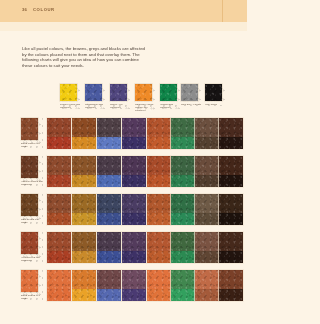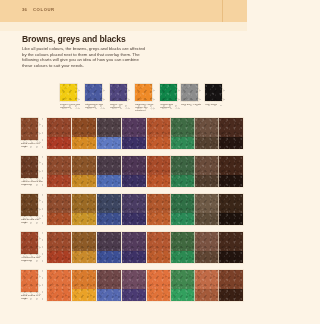--- a/index.html
+++ b/index.html
@@ -90,21 +90,20 @@
 <body>
 
 <div id="page">
 
   <div class="header-band"></div>
   <div class="header-rule"></div>
   <div class="folio">36</div>
   <div class="header-title">COLOUR</div>
   <div class="band-under"></div>
 
-  <div class="headline">Browns, greys and blacks</div>
   <div class="intro">Like all pastel colours, the browns, greys and blacks are affected by the colours placed next to them and that overlay them. The following charts will give you an idea of how you can combine these colours to suit your needs.</div>
 
   <div id="colheads">
       <div class="colhead" style="left: 60px;">
         <span class="chip" style="background:#f2cc10">
           <span class="grain"></span>
         </span>
         <span class="cap">Lemon yellow 080 Sennelier</span>
       </div>
       <div class="colhead" style="left: 85px;">

